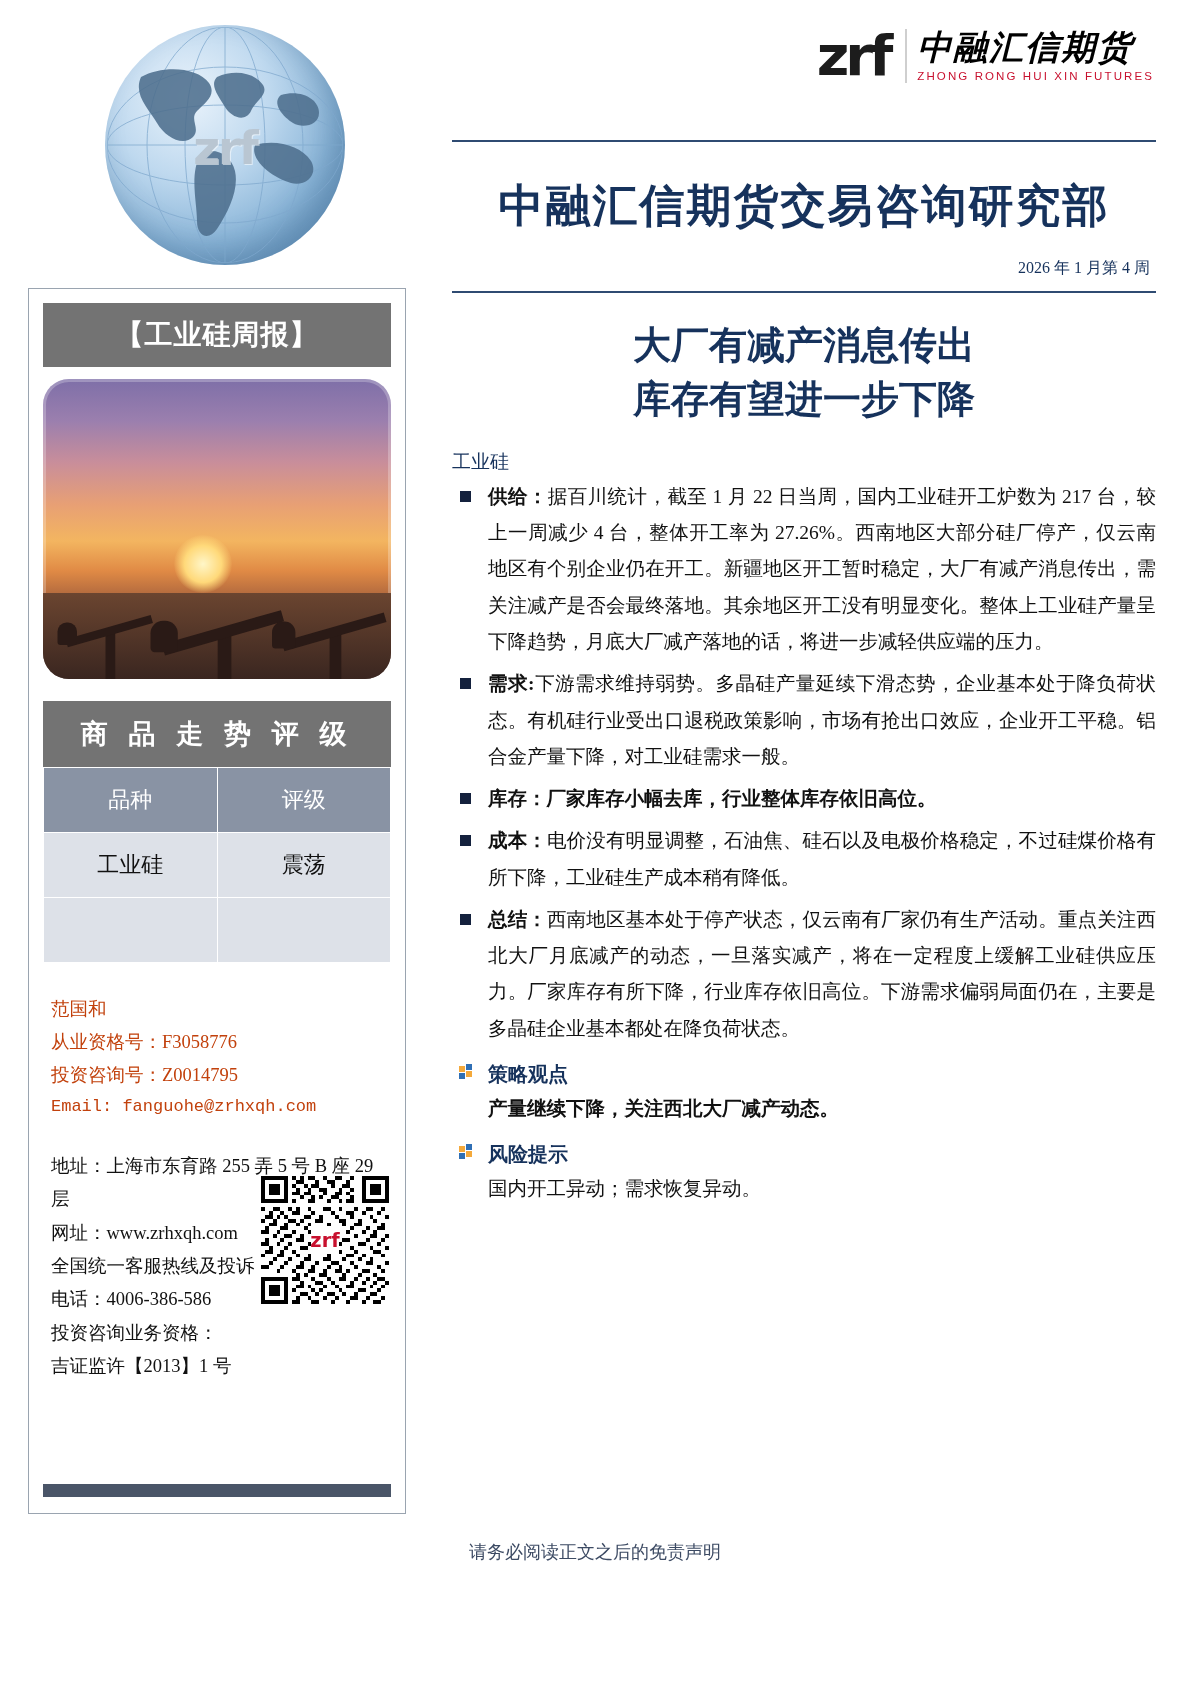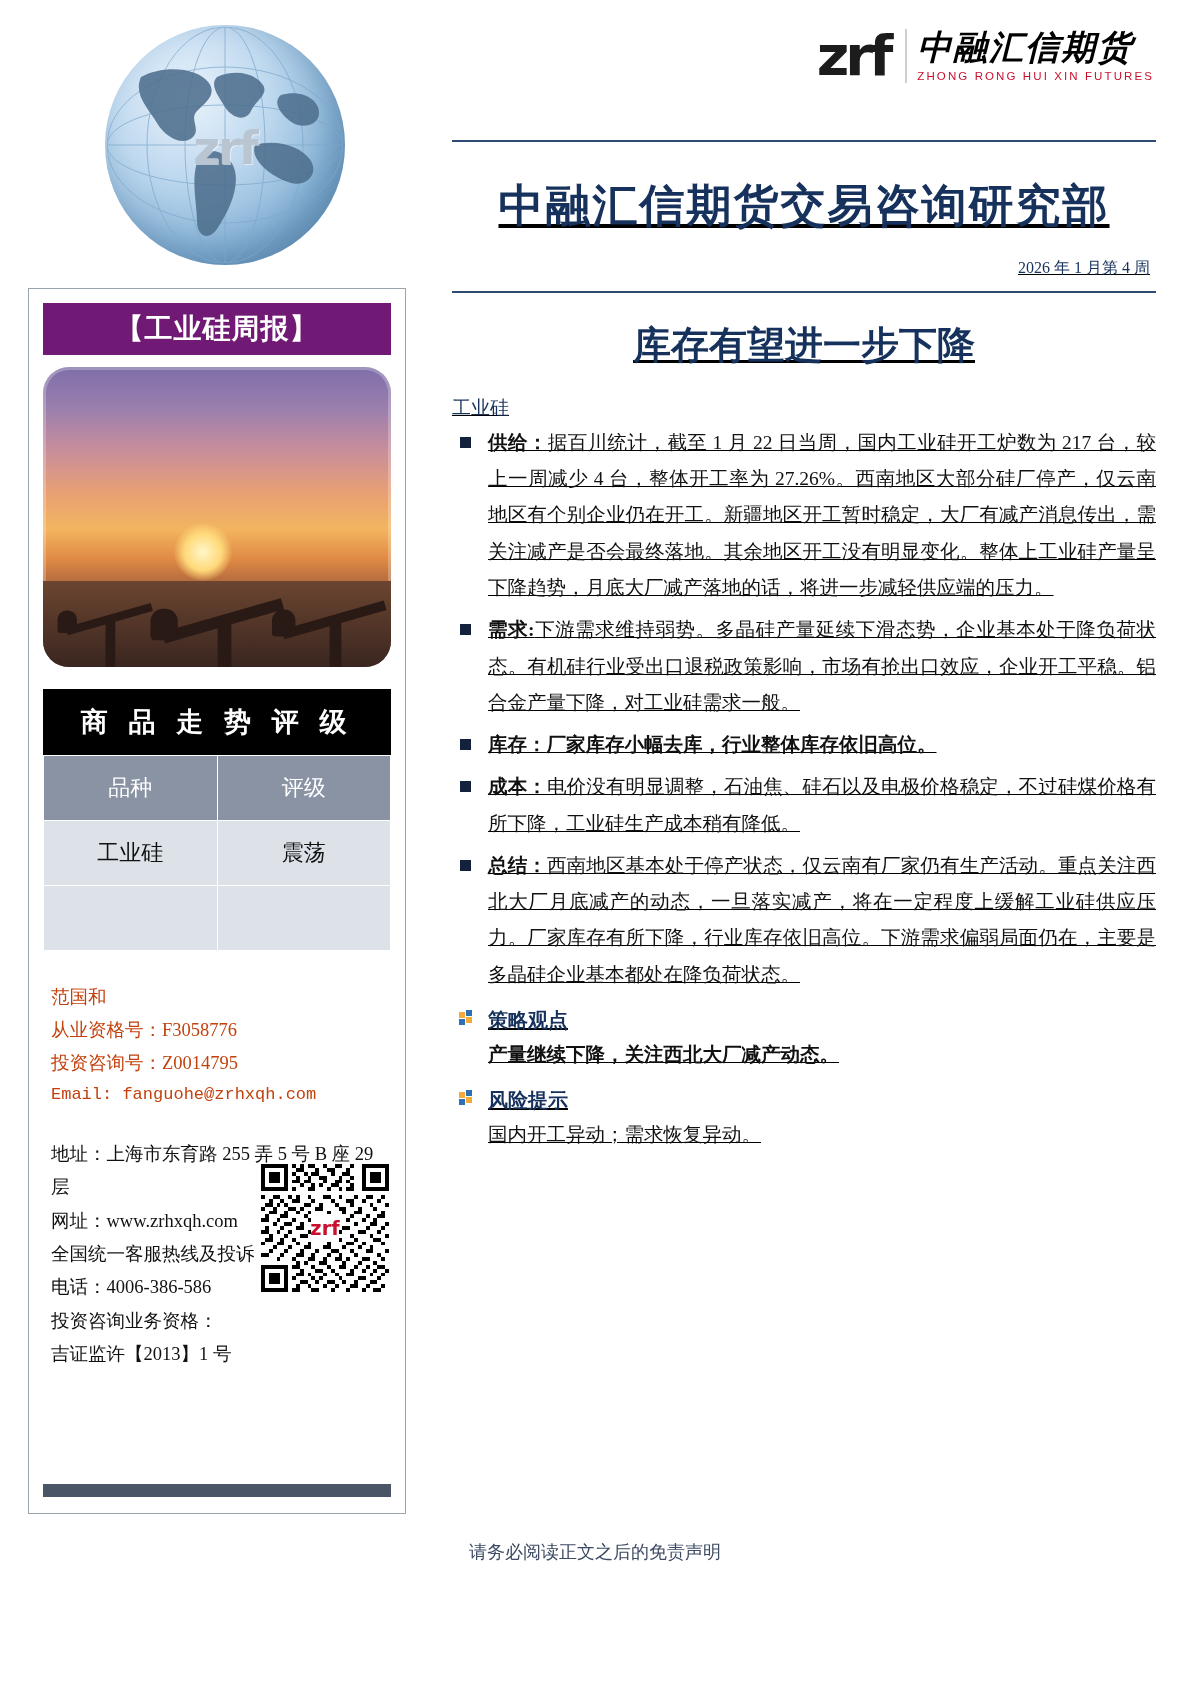--- a/index.html
+++ b/index.html
@@ -83,21 +83,20 @@
     letter-spacing: 2.1px;
     margin-top: 4px;
   }
 
   
   .right-col {
     position: absolute;
     left: 452px;
     top: 0;
     width: 704px;
-    text-decoration: underline;
   }
   .rule {
     height: 2px;
     background: #2f4b72;
     margin: 0;
   }
   .rule.top { margin-top: 140px; }
   .rule.bottom { margin-top: 12px; }
 
   .dept-title {
@@ -190,22 +189,22 @@
     left: 28px;
     top: 288px;
     width: 378px;
     height: 1226px;
     border: 1px solid #9aa4b0;
     background: #ffffff;
     box-sizing: border-box;
   }
   .panel-title {
     margin: 14px 14px 0 14px;
-    height: 52px;
-    background: #701a75;
+    height: 64px;
+    background: #737373;
     color: #ffffff;
     font-family: "Liberation Serif", serif;
     font-weight: bold;
     font-size: 28px;
     display: flex;
     align-items: center;
     justify-content: center;
     letter-spacing: 1px;
   }
   .panel-photo {
@@ -260,21 +259,21 @@
     border-radius: 12px 12px 4px 4px;
   }
   .pump.p1 { left: 22px; transform: scale(.75); }
   .pump.p2 { left: 118px; transform: scale(1.05); }
   .pump.p3 { left: 238px; transform: scale(.9); }
 
   
   .rating-wrap { margin: 22px 14px 0 14px; }
   .rating-title {
     height: 66px;
-    background: #000000;
+    background: #737373;
     color: #fff;
     font-family: "Liberation Serif", serif;
     font-weight: bold;
     font-size: 27px;
     letter-spacing: 7px;
     display: flex;
     align-items: center;
     justify-content: center;
   }
   table.rating {
@@ -384,20 +383,21 @@
   </div>
 </div>
 
 <div class="right-col">
   <div class="rule top"></div>
   <div class="dept-title">中融汇信期货交易咨询研究部</div>
   <div class="issue-date">2026 年 1 月第 4 周</div>
   <div class="rule bottom"></div>
 
   <div class="headline">
+    <div>大厂有减产消息传出</div>
     <div>库存有望进一步下降</div>
   </div>
 
   <div class="section-label">工业硅</div>
 
   <ul class="bullets">
     <li>
       <span class="sq"></span>
       <span class="b-strong">供给：</span><span>据百川统计，截至 1 月 22 日当周，国内工业硅开工炉数为 217 台，较上一周减少 4 台，整体开工率为 27.26%。西南地区大部分硅厂停产，仅云南地区有个别企业仍在开工。新疆地区开工暂时稳定，大厂有减产消息传出，需关注减产是否会最终落地。其余地区开工没有明显变化。整体上工业硅产量呈下降趋势，月底大厂减产落地的话，将进一步减轻供应端的压力。</span>
     </li>

